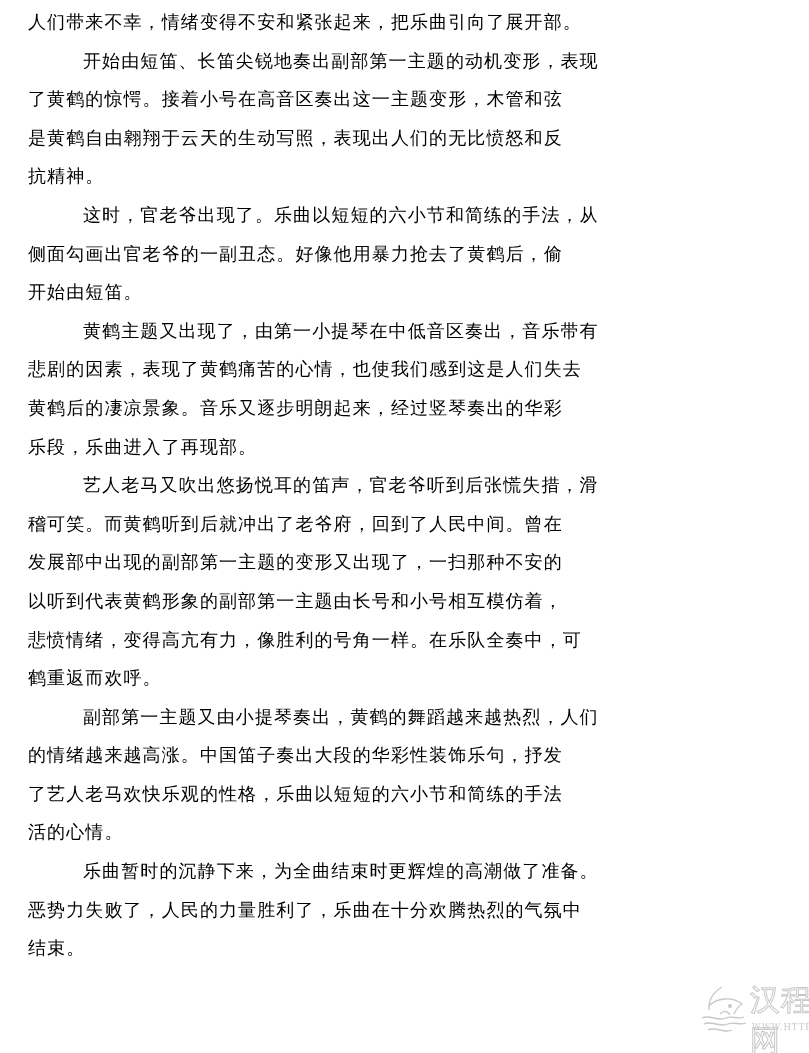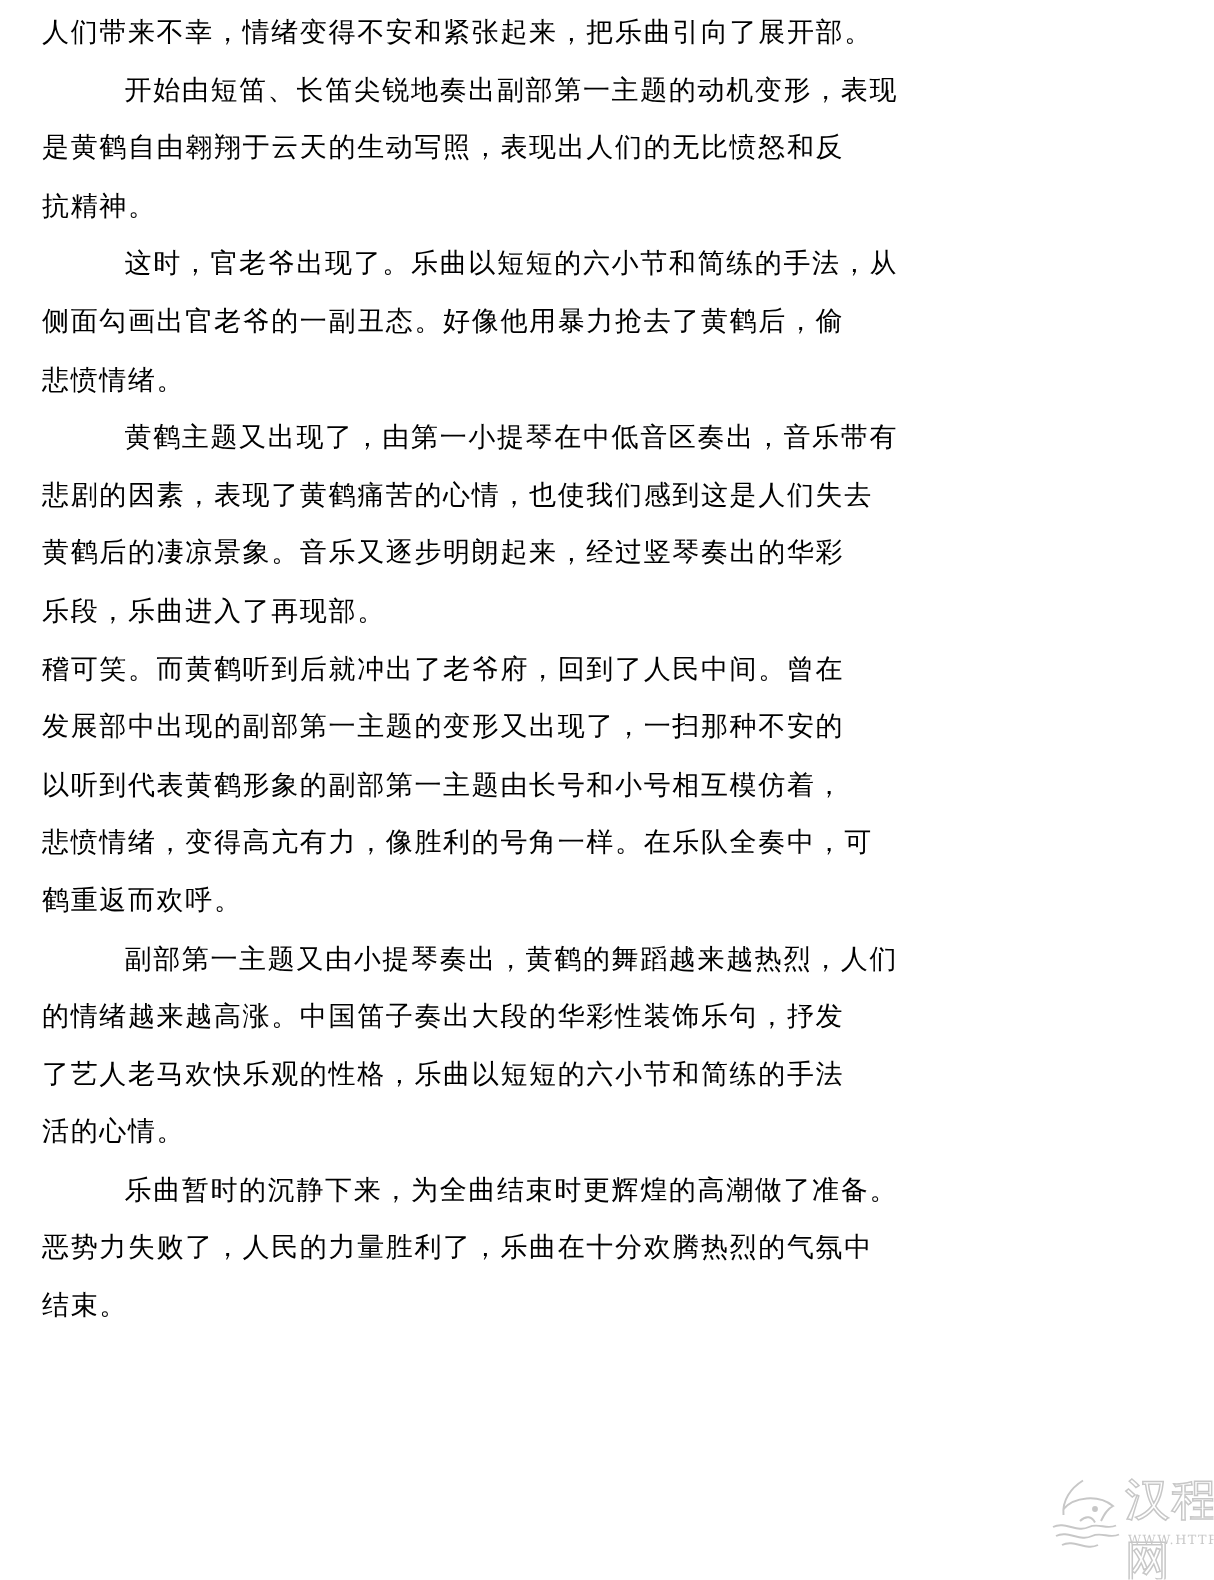--- a/index.html
+++ b/index.html
@@ -70,38 +70,40 @@
 <body>
 
 <div class="page">
 
   <div>
     <div class="line">人们带来不幸，情绪变得不安和紧张起来，把乐曲引向了展开部。</div>
   </div>
 
   <div>
     <div class="line indent">开始由短笛、长笛尖锐地奏出副部第一主题的动机变形，表现</div>
+    <div class="line">了黄鹤的惊愕。接着小号在高音区奏出这一主题变形，木管和弦</div>
     <div class="line">是黄鹤自由翱翔于云天的生动写照，表现出人们的无比愤怒和反</div>
     <div class="line">抗精神。</div>
   </div>
 
   <div>
     <div class="line indent">这时，官老爷出现了。乐曲以短短的六小节和简练的手法，从</div>
     <div class="line">侧面勾画出官老爷的一副丑态。好像他用暴力抢去了黄鹤后，偷</div>
-    <div class="line">悲愤情绪。</div>
+    <div class="line">开始由短笛。</div>
   </div>
 
   <div>
     <div class="line indent">黄鹤主题又出现了，由第一小提琴在中低音区奏出，音乐带有</div>
     <div class="line">悲剧的因素，表现了黄鹤痛苦的心情，也使我们感到这是人们失去</div>
     <div class="line">黄鹤后的凄凉景象。音乐又逐步明朗起来，经过竖琴奏出的华彩</div>
     <div class="line">乐段，乐曲进入了再现部。</div>
   </div>
 
   <div>
+    <div class="line indent">艺人老马又吹出悠扬悦耳的笛声，官老爷听到后张慌失措，滑</div>
     <div class="line">稽可笑。而黄鹤听到后就冲出了老爷府，回到了人民中间。曾在</div>
     <div class="line">发展部中出现的副部第一主题的变形又出现了，一扫那种不安的</div>
     <div class="line">以听到代表黄鹤形象的副部第一主题由长号和小号相互模仿着，</div>
     <div class="line">悲愤情绪，变得高亢有力，像胜利的号角一样。在乐队全奏中，可</div>
     <div class="line">鹤重返而欢呼。</div>
   </div>
 
   <div>
     <div class="line indent">副部第一主题又由小提琴奏出，黄鹤的舞蹈越来越热烈，人们</div>
     <div class="line">的情绪越来越高涨。中国笛子奏出大段的华彩性装饰乐句，抒发</div>

